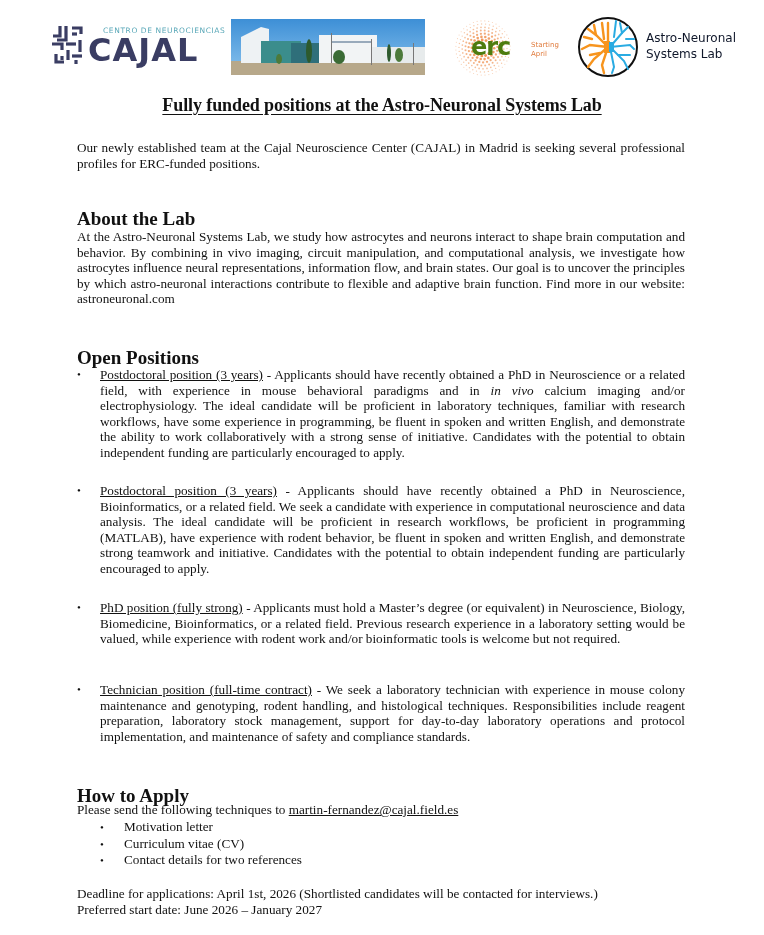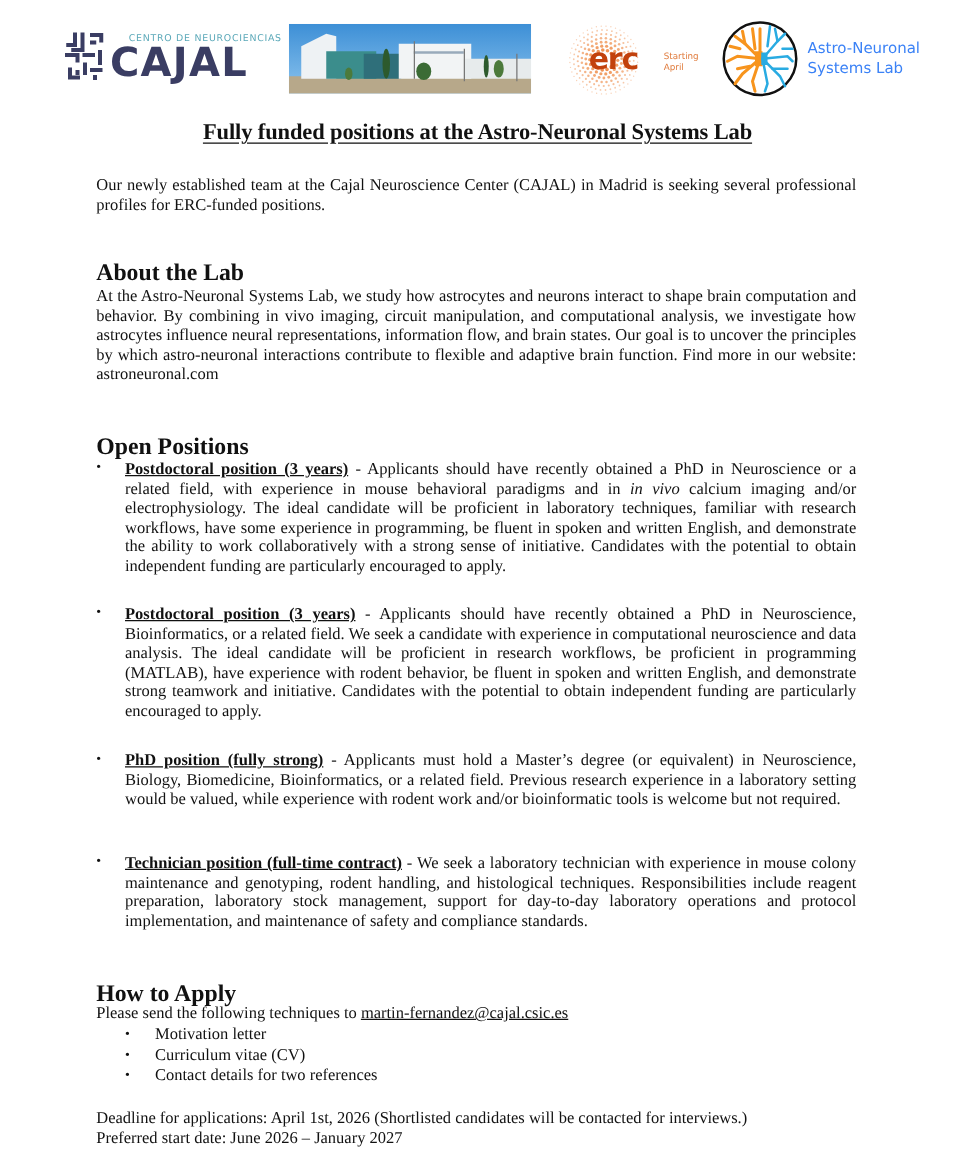--- a/index.html
+++ b/index.html
@@ -15,44 +15,44 @@
   .cajal { left: 50px; top: 22px; width: 162px; height: 48px; }
   .cajal .mark { position: absolute; left: 0; top: 2px; }
   .cajal .small { position: absolute; left: 41px; top: 4px; font-family: "DejaVu Sans", sans-serif; font-weight: normal; font-size: 7.5px; color: #5aa8b8; letter-spacing: 0.6px; white-space: nowrap; margin-left: 12px; }
   .cajal .big { position: absolute; left: 38px; top: 10px; font-family: "DejaVu Sans", sans-serif; font-weight: bold; font-size: 32px; color: #3a3d63; letter-spacing: 1px; line-height: 36px; }
 
   
   .building { left: 231px; top: 19px; width: 194px; height: 56px; overflow: hidden; }
 
   
   .erc { left: 448px; top: 17px; width: 118px; height: 62px; }
-  .erc .erc-text { position: absolute; left: 23px; top: 16px; font-family: "DejaVu Sans", sans-serif; font-weight: bold; font-size: 24px; color: #c2410c; letter-spacing: -1px; }
+  .erc .erc-text { position: absolute; left: 23px; top: 16px; font-family: "DejaVu Sans", sans-serif; font-weight: bold; font-size: 24px; color: #4d7c0f; letter-spacing: -1px; }
   .erc .sg { position: absolute; left: 83px; top: 24px; font-family: "DejaVu Sans", sans-serif; font-weight: normal; font-size: 7px; color: #e07b3c; line-height: 9px; }
 
   
   .astro { left: 576px; top: 15px; width: 180px; height: 66px; }
-  .astro .name { position: absolute; left: 70px; top: 15px; font-family: "DejaVu Sans", sans-serif; font-size: 12px; line-height: 16px; color: #3b82f6; }
+  .astro .name { position: absolute; left: 70px; top: 15px; font-family: "DejaVu Sans", sans-serif; font-size: 12px; line-height: 16px; color: #0f172a; }
 
   
   .title {
     position: absolute; left: 0; top: 95px; width: 764px; text-align: center;
     font-weight: bold; font-size: 18px; text-decoration: underline; text-underline-offset: 3px;
     letter-spacing: -0.1px;
   }
   .p { position: absolute; left: 77px; width: 608px; font-size: 13.2px; line-height: 15.6px; text-align: justify; }
   .h2 { position: absolute; left: 77px; font-weight: bold; font-size: 19px; margin-top: 20px; }
   .intro { top: 140px; }
   .about-h { top: 188px; }
   .about-p { top: 229px; }
   .open-h { top: 327px; }
 
   .pos { position: absolute; left: 77px; width: 608px; }
   .pos .bullet { position: absolute; left: 0; top: 0; font-size: 11px; line-height: 15.6px; }
   .pos .txt { margin-left: 23px; font-size: 13.2px; line-height: 15.6px; text-align: justify; }
-  .pos .label { font-weight: bold; text-decoration: underline; }
+  .pos .label { font-weight: normal; text-decoration: underline; }
   .pos1 { top: 367px; }
   .pos2 { top: 483px; }
   .pos3 { top: 600px; }
   .pos4 { top: 682px; }
 
   .apply-h { top: 765px; }
   .send { top: 802px; }
   .send a { color: #111111; text-decoration: underline; }
   .docs { position: absolute; left: 100px; top: 819px; margin: 0; padding: 0; list-style: none; font-size: 13.2px; line-height: 16.5px; }
   .docs li { position: relative; padding-left: 24px; }
@@ -382,21 +382,21 @@
   <span class="bullet">•</span>
   <div class="txt"><span class="label">PhD position (fully strong)</span><span> - Applicants must hold a Master’s degree (or equivalent) in Neuroscience, Biology, Biomedicine, Bioinformatics, or a related field.  Previous research experience in a laboratory setting would be valued, while experience with rodent work and/or bioinformatic tools is welcome but not required.</span></div>
 </div>
 
 <div class="pos pos4">
   <span class="bullet">•</span>
   <div class="txt"><span class="label">Technician position (full-time contract)</span><span> - We seek a laboratory technician with experience in mouse colony maintenance and genotyping, rodent handling, and histological techniques. Responsibilities include reagent preparation, laboratory stock management, support for day-to-day laboratory operations and protocol implementation, and maintenance of safety and compliance standards.</span></div>
 </div>
 
 <div class="h2 apply-h">How to Apply</div>
-<div class="p send"><span>Please send the following techniques to </span><a href="mailto:martin-fernandez@cajal.csic.es">martin-fernandez@cajal.csic.es</a></div>
+<div class="p send"><span>Please send the following techniques to </span><a href="mailto:martin-fernandez@cajal.csic.es">martin-fernandez@cajal.field.es</a></div>
 
 <ul class="docs">
   <li><span class="b">•</span><span>Motivation letter</span></li>
   <li><span class="b">•</span><span>Curriculum vitae (CV)</span></li>
   <li><span class="b">•</span><span>Contact details for two references</span></li>
 </ul>
 
 <div class="p deadline"><b>Deadline for applications: April 1st, 2026</b><span> (Shortlisted candidates will be contacted for interviews.)</span></div>
 <div class="p start"><b>Preferred start date:</b><span> June 2026 – January 2027</span></div>
 

